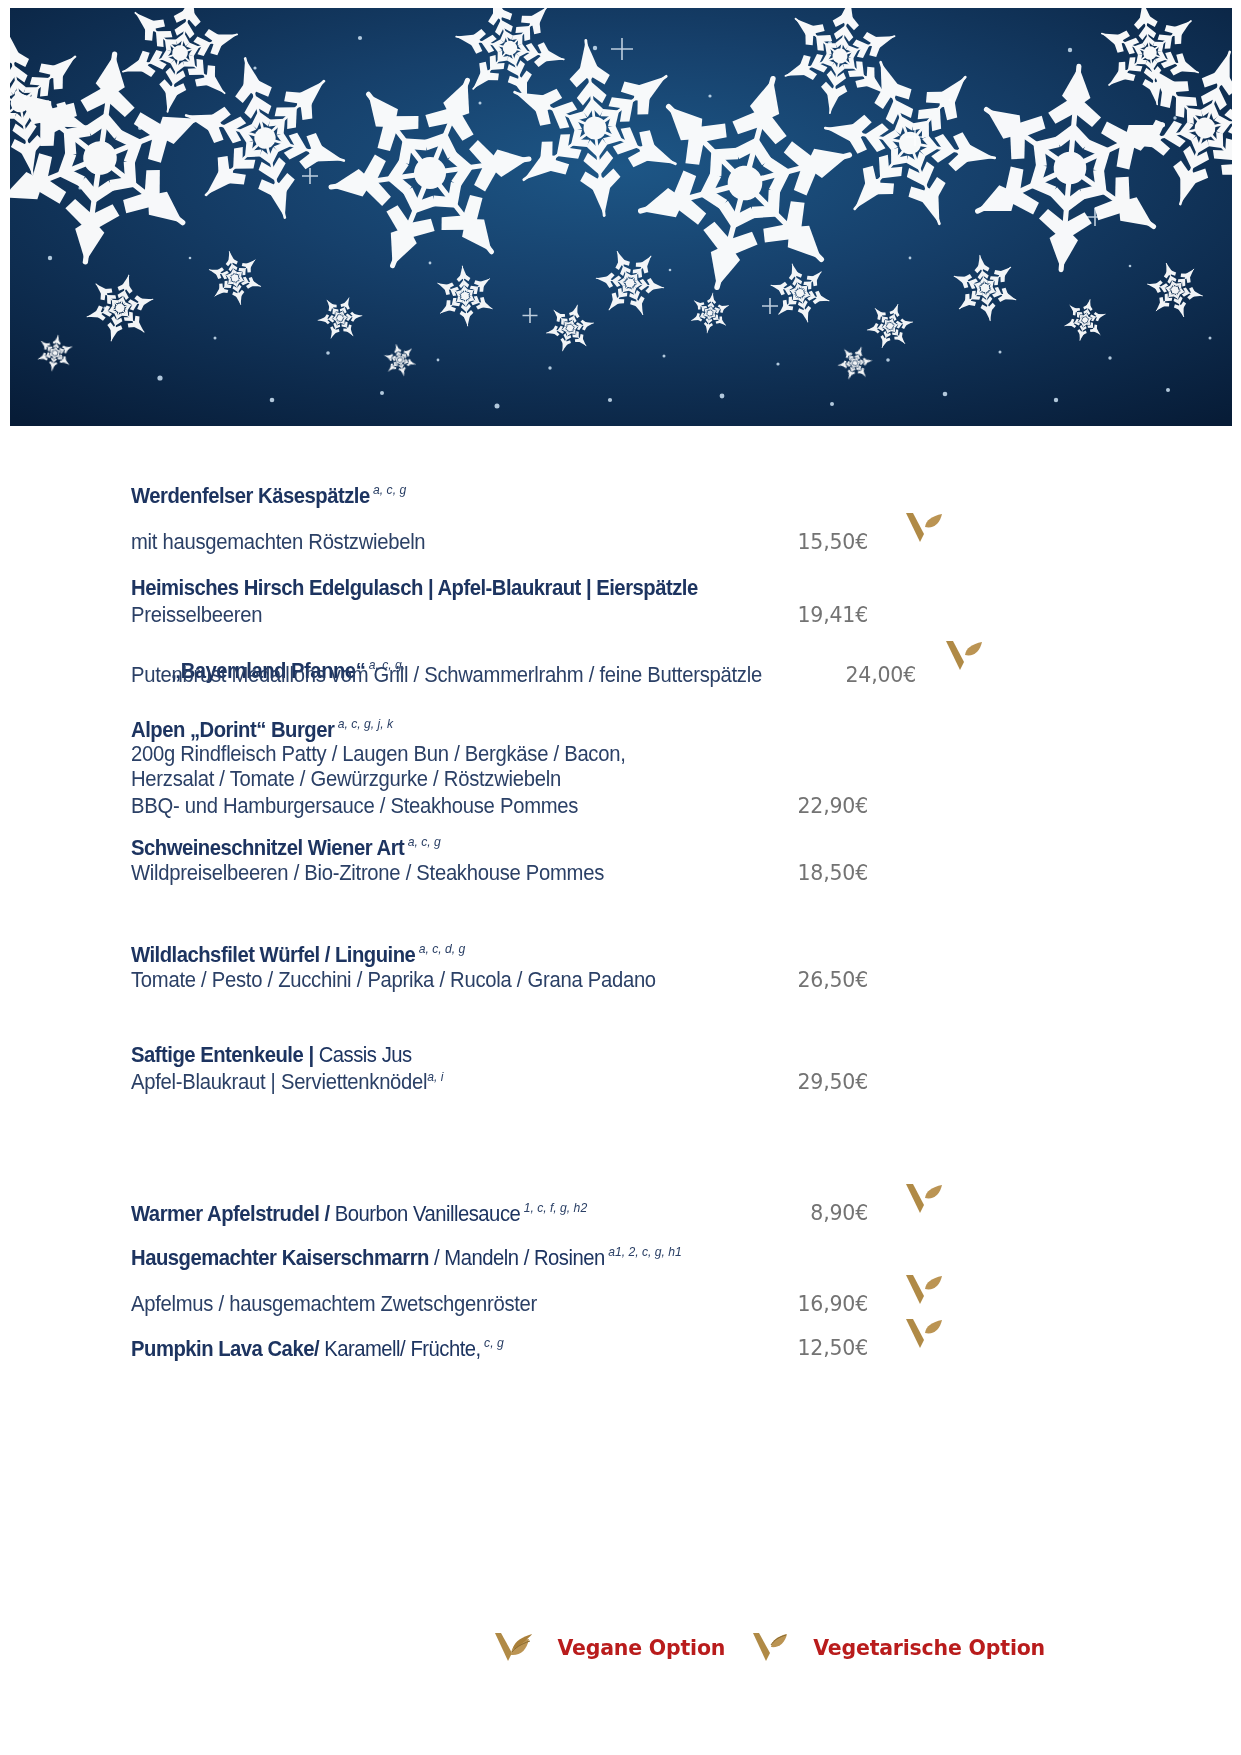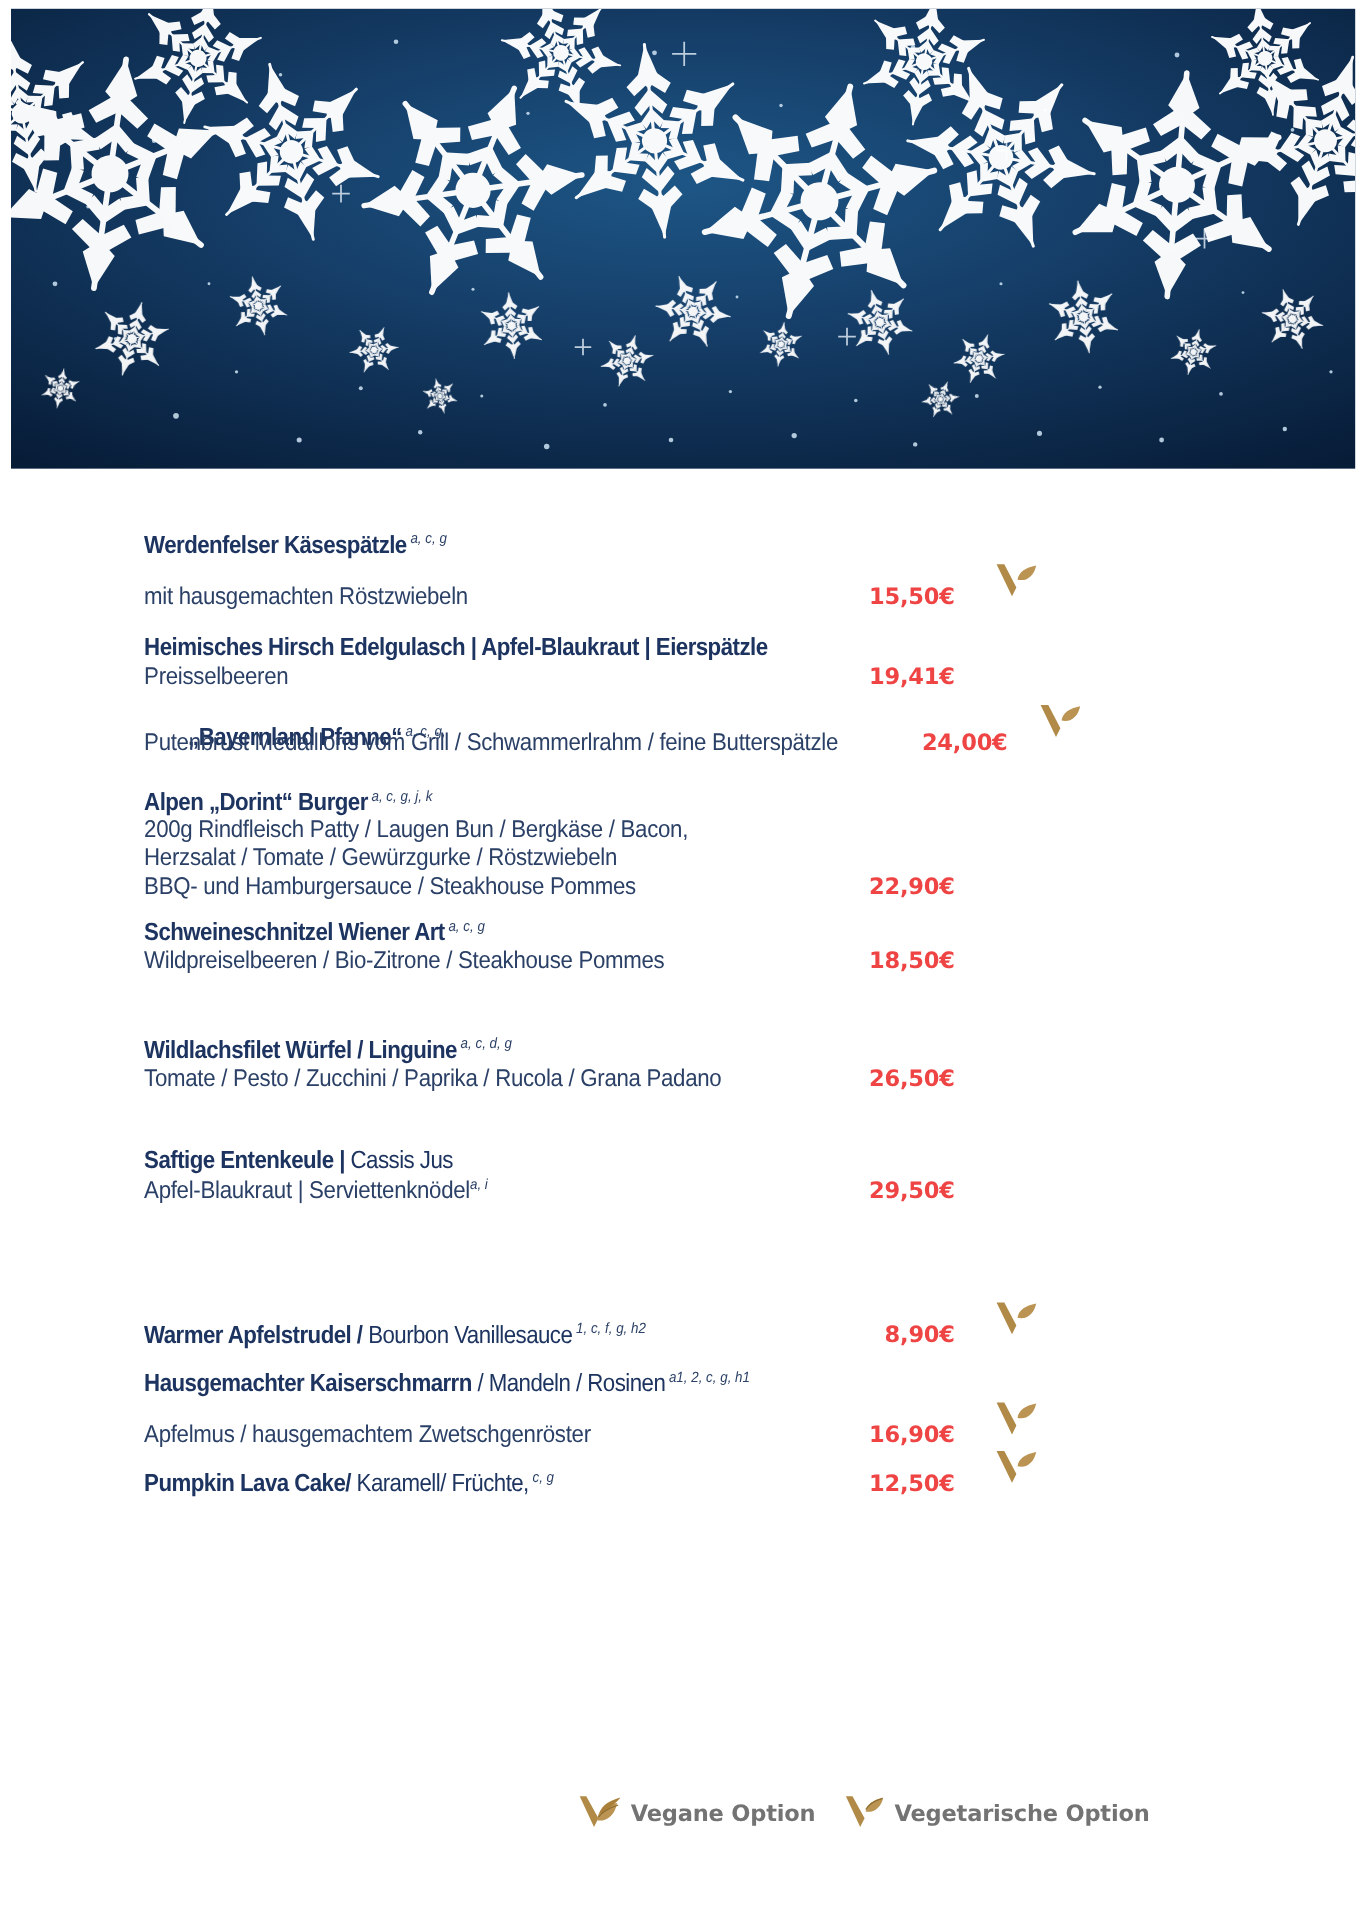--- a/index.html
+++ b/index.html
@@ -52,23 +52,23 @@
     flex: 0 0 728px;
     line-height: 1.0;
   }
 
   .price-col {
     flex: 0 0 140px;
     width: 140px;
     text-align: right;
     font-family: "DejaVu Sans", sans-serif;
     font-size: 20.5px;
-    font-weight: 700;
+    font-weight: 400;
     letter-spacing: -0.2px;
-    color: #ef4444;
+    color: #737373;
     white-space: nowrap;
   }
 
   .veg-col {
     flex: 0 0 130px;
     width: 130px;
     padding-left: 32px;
   }
 
   .name {
@@ -124,23 +124,23 @@
     display: flex;
     align-items: center;
   }
   .legend-entry + .legend-entry { margin-left: 22px; }
   .legend-icon { width: 44px; height: 40px; display: inline-block; }
   .legend-icon svg { display: block; width: 100%; height: 100%; overflow: visible; }
   .legend-label {
     font-family: "DejaVu Sans", sans-serif;
     font-size: 20.5px;
     font-weight: 600;
-    color: #737373;
+    color: #b91c1c;
     letter-spacing: -0.2px;
-    margin-left: 6px;
+    margin-left: 22px;
     white-space: nowrap;
   }
 </style>
 </head>
 <body>
 
 <div class="banner">
   <svg viewBox="0 0 1222 418" preserveAspectRatio="none">
     <defs>
       <radialGradient id="bgGrad" cx="50%" cy="38%" r="78%">

